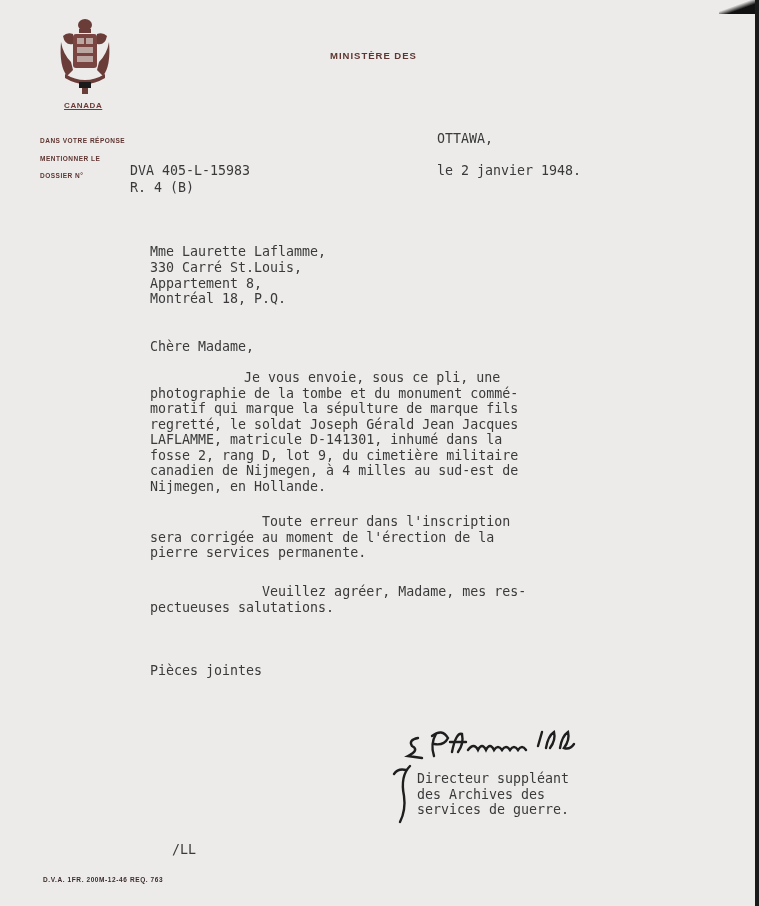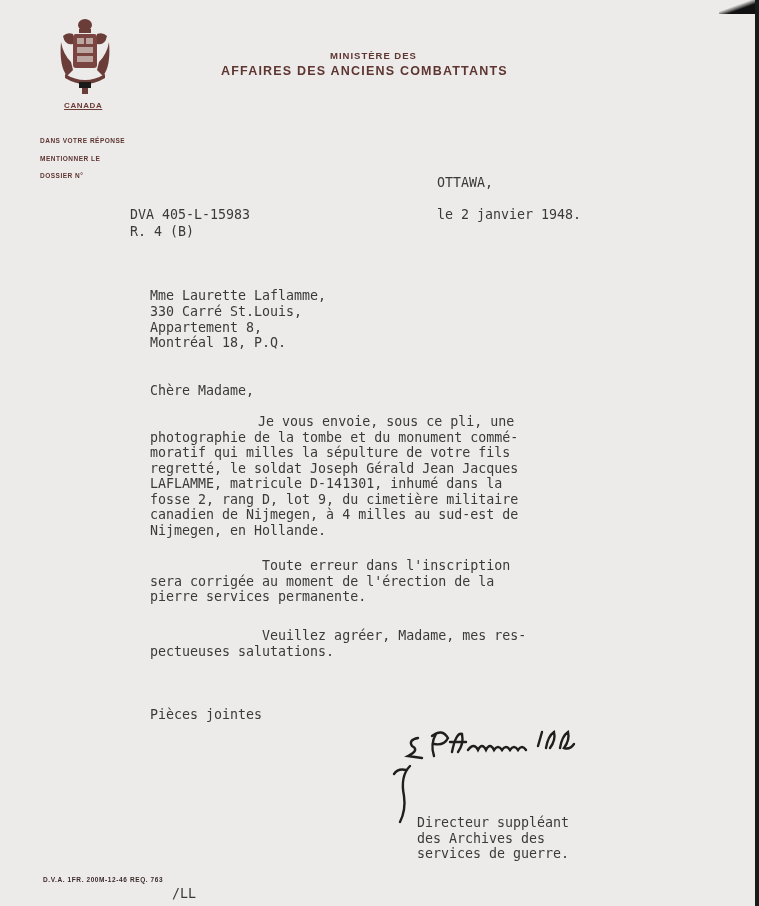--- a/index.html
+++ b/index.html
@@ -40,21 +40,21 @@
   }
   .ministry1 { left: 330px; width: auto; text-align: center; }
   .ref-label {
     position: absolute; left: 40px;
     font-family: "Liberation Sans", sans-serif; font-weight: bold;
     font-size: 6.5px; letter-spacing: 0.5px; color: #5e3530;
   }
   .tw {
     position: absolute;
     font-family: "DejaVu Sans Mono", "Liberation Mono", monospace;
-    font-size: 13.3px; color: #3a3a3a; white-space: pre; line-height: 16px; margin-top: 44px;
+    font-size: 13.3px; color: #3a3a3a; white-space: pre; line-height: 16px;
   }
   .footer-code {
     position: absolute; left: 43px; top: 876px;
     font-family: "Liberation Sans", sans-serif; font-weight: bold;
     font-size: 6.5px; letter-spacing: 0.6px; color: #3b2a2a;
   }
   .underline { text-underline-offset: 3px; }
   .sig { position: absolute; left: 388px; top: 726px; width: 260px; height: 100px; }
 </style>
 </head>
@@ -78,44 +78,43 @@
     <g fill="#d9cfcc" opacity="0.7">
       <rect x="20" y="22" width="7" height="6"></rect>
       <rect x="29" y="22" width="7" height="6"></rect>
       <rect x="20" y="31" width="16" height="6"></rect>
       <rect x="20" y="40" width="16" height="6"></rect>
     </g>
   </svg>
   <div class="canada">CANADA</div>
 
   <div class="ministry1">MINISTÈRE DES</div>
-  <div class="ministry2">AFFAIRES DES ANCIENS COMBATTANTS</div>
 
   <div class="ref-label" style="top:137px">DANS VOTRE RÉPONSE</div>
   <div class="ref-label" style="top:155px">MENTIONNER LE</div>
   <div class="ref-label" style="top:172px">DOSSIER N°</div>
   <div class="tw" style="left:130px; top:163px">DVA 405-L-15983</div>
   <div class="tw" style="left:130px; top:180px">R. 4 (B)</div>
 
   <div class="tw" style="left:437px; top:131px">OTTAWA,</div>
   <div class="tw" style="left:437px; top:163px">le 2 janvier 1948.</div>
 
   <div>
     <div class="tw" style="left:150px; top:244px">Mme Laurette Laflamme,</div>
     <div class="tw" style="left:150px; top:260px">330 Carré St.Louis,</div>
     <div class="tw" style="left:150px; top:276px">Appartement 8,</div>
     <div class="tw" style="left:150px; top:291px">Montréal 18, P.Q.</div>
   </div>
 
   <div class="tw" style="left:150px; top:339px">Chère Madame,</div>
 
   <div>
-    <div class="tw" style="left:146px; top:370px">              Je vous envoie, sous ce pli, une</div>
+    <div class="tw" style="left:132px; top:370px">              Je vous envoie, sous ce pli, une</div>
     <div class="tw" style="left:150px; top:386px">photographie de la tombe et du monument commé-</div>
-    <div class="tw" style="left:150px; top:401px">moratif qui milles la sépulture de votre fils</div>
+    <div class="tw" style="left:150px; top:401px">moratif qui marque la sépulture de marque fils</div>
     <div class="tw" style="left:150px; top:417px">regretté, le soldat Joseph Gérald Jean Jacques</div>
     <div class="tw" style="left:150px; top:432px">LAFLAMME, matricule D-141301, inhumé dans la</div>
     <div class="tw" style="left:150px; top:448px">fosse 2, rang D, lot 9, du cimetière militaire</div>
     <div class="tw" style="left:150px; top:463px">canadien de Nijmegen, à 4 milles au sud-est de</div>
     <div class="tw" style="left:150px; top:479px">Nijmegen, en Hollande.</div>
   </div>
 
   <div>
     <div class="tw" style="left:150px; top:514px">              Toute erreur dans l'inscription</div>
     <div class="tw" style="left:150px; top:530px">sera corrigée au moment de l'érection de la</div>

